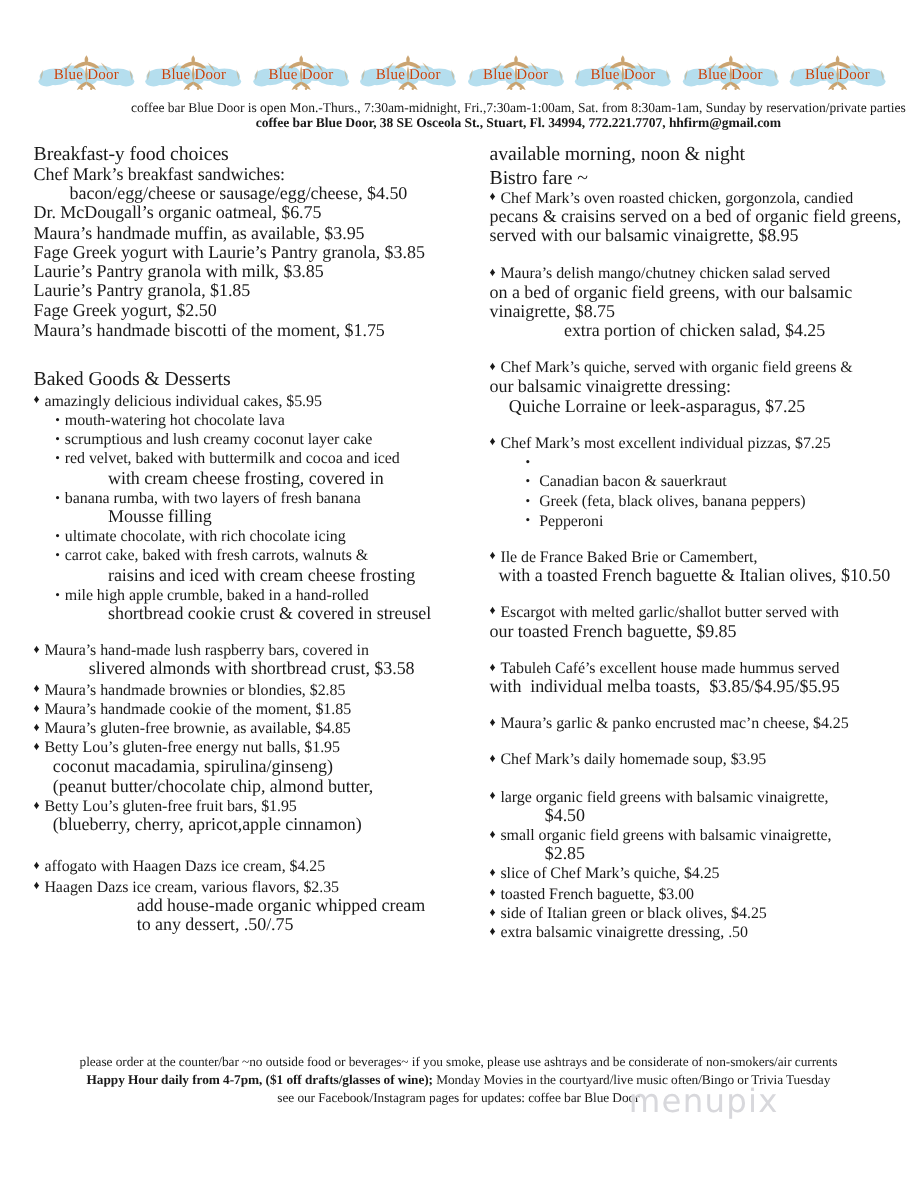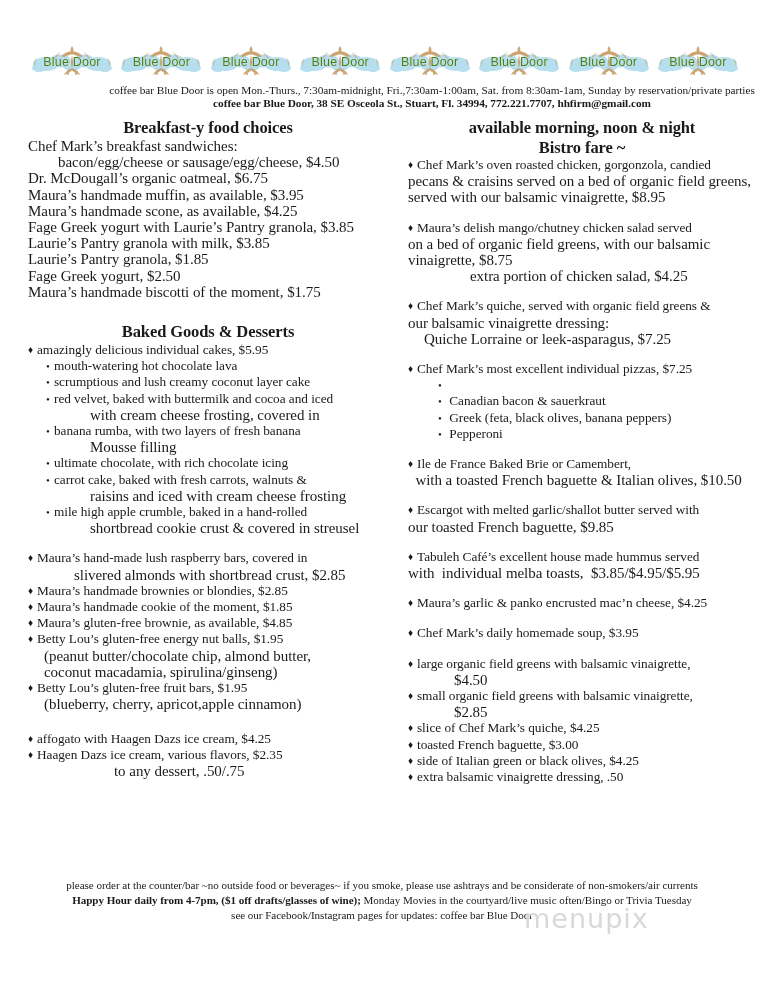--- a/index.html
+++ b/index.html
@@ -37,24 +37,24 @@
   }
   .logo-unit svg {
     position: absolute;
     top: 0; left: 0;
     width: 84px;
     height: 36px;
   }
   .logo-text {
     position: relative;
     z-index: 3;
-    font-family: Liberation Sans, sans-serif;
+    font-family: Liberation Serif, serif;
     font-size: 12.5px;
     letter-spacing: .2px;
-    color: #4d7c0f;
+    color: #c2410c;
     white-space: nowrap;
     text-shadow: 0 0 1px rgba(255,255,255,.8);
   }
 
   
   .info {
     position: absolute;
     left: 0;
     width: 768px;
     text-align: center;
@@ -68,22 +68,22 @@
 
   
   .col {
     position: absolute;
     top: 118px;
   }
   .col-left  { left: 28px;  width: 360px; }
   .col-right { left: 408px; width: 348px; }
 
   .sec-title {
-    text-align: center;
-    font-weight: bold;
+    text-align: left;
+    font-weight: normal;
     font-size: 16.5px;
     line-height: 19px;
     letter-spacing: -0.1px;
     margin: 0 0 1px 0;
   }
   .sec-title.two-line { margin-bottom: 0; }
   .spacer-14 { height: 14px; }
   .spacer-18 { height: 18px; }
   .spacer-22 { height: 22px; }
 
@@ -408,21 +408,20 @@
 
 <div class="col col-left">
 
   <div class="sec-title">Breakfast-y food choices</div>
 
   <div>
     <div class="line">Chef Mark’s breakfast sandwiches:</div>
     <div class="line ind2">bacon/egg/cheese or sausage/egg/cheese, $4.50</div>
     <div class="line">Dr. McDougall’s organic oatmeal, $6.75</div>
     <div class="line">Maura’s handmade muffin, as available, $3.95</div>
-    <div class="line">Maura’s handmade scone, as available, $4.25</div>
     <div class="line">Fage Greek yogurt with Laurie’s Pantry granola, $3.85</div>
     <div class="line">Laurie’s Pantry granola with milk, $3.85</div>
     <div class="line">Laurie’s Pantry granola, $1.85</div>
     <div class="line">Fage Greek yogurt, $2.50</div>
     <div class="line">Maura’s handmade biscotti of the moment, $1.75</div>
   </div>
 
   <div class="spacer-22"></div>
 
   <div class="sec-title">Baked Goods &amp; Desserts</div>
@@ -467,61 +466,62 @@
       <div class="line ind4">shortbread cookie crust &amp; covered in streusel</div>
     </div>
 
   <div class="spacer-14"></div>
 
   <div id="bar-list">
       <div class="bullet-row">
         <span class="mark">♦</span>
         <span class="txt">Maura’s hand-made lush raspberry bars, covered in</span>
       </div>
-      <div class="line ind3">slivered almonds with shortbread crust, $2.85</div>
+      <div class="line ind3">slivered almonds with shortbread crust, $3.58</div>
       <div class="bullet-row">
         <span class="mark">♦</span>
         <span class="txt">Maura’s handmade brownies or blondies, $2.85</span>
       </div>
       <div class="bullet-row">
         <span class="mark">♦</span>
         <span class="txt">Maura’s handmade cookie of the moment, $1.85</span>
       </div>
       <div class="bullet-row">
         <span class="mark">♦</span>
         <span class="txt">Maura’s gluten-free brownie, as available, $4.85</span>
       </div>
       <div class="bullet-row">
         <span class="mark">♦</span>
         <span class="txt">Betty Lou’s gluten-free energy nut balls, $1.95</span>
       </div>
     </div>
 
+  <div class="line ind1">coconut macadamia, spirulina/ginseng)</div>
   <div class="line ind1">(peanut butter/chocolate chip, almond butter,</div>
-  <div class="line ind1">coconut macadamia, spirulina/ginseng)</div>
 
   <div class="bullet-row">
     <span class="mark">♦</span>
     <span class="txt">Betty Lou’s gluten-free fruit bars, $1.95</span>
   </div>
   <div class="line ind1">(blueberry, cherry, apricot,apple cinnamon)</div>
 
   <div class="spacer-18"></div>
 
   <div id="ice-cream-list">
       <div class="bullet-row">
         <span class="mark">♦</span>
         <span class="txt">affogato with Haagen Dazs ice cream, $4.25</span>
       </div>
       <div class="bullet-row">
         <span class="mark">♦</span>
         <span class="txt">Haagen Dazs ice cream, various flavors, $2.35</span>
       </div>
     </div>
 
+  <div class="line ind5">add house-made organic whipped cream</div>
   <div class="line ind5">to any dessert, .50/.75</div>
 
 </div>
 
 <div class="col col-right">
   <div class="sec-title">available morning, noon &amp; night</div>
   <div class="sec-title two-line">Bistro fare ~</div>
   <div id="bistro-list">
       <div class="bullet-row">
         <span class="mark">♦</span>

